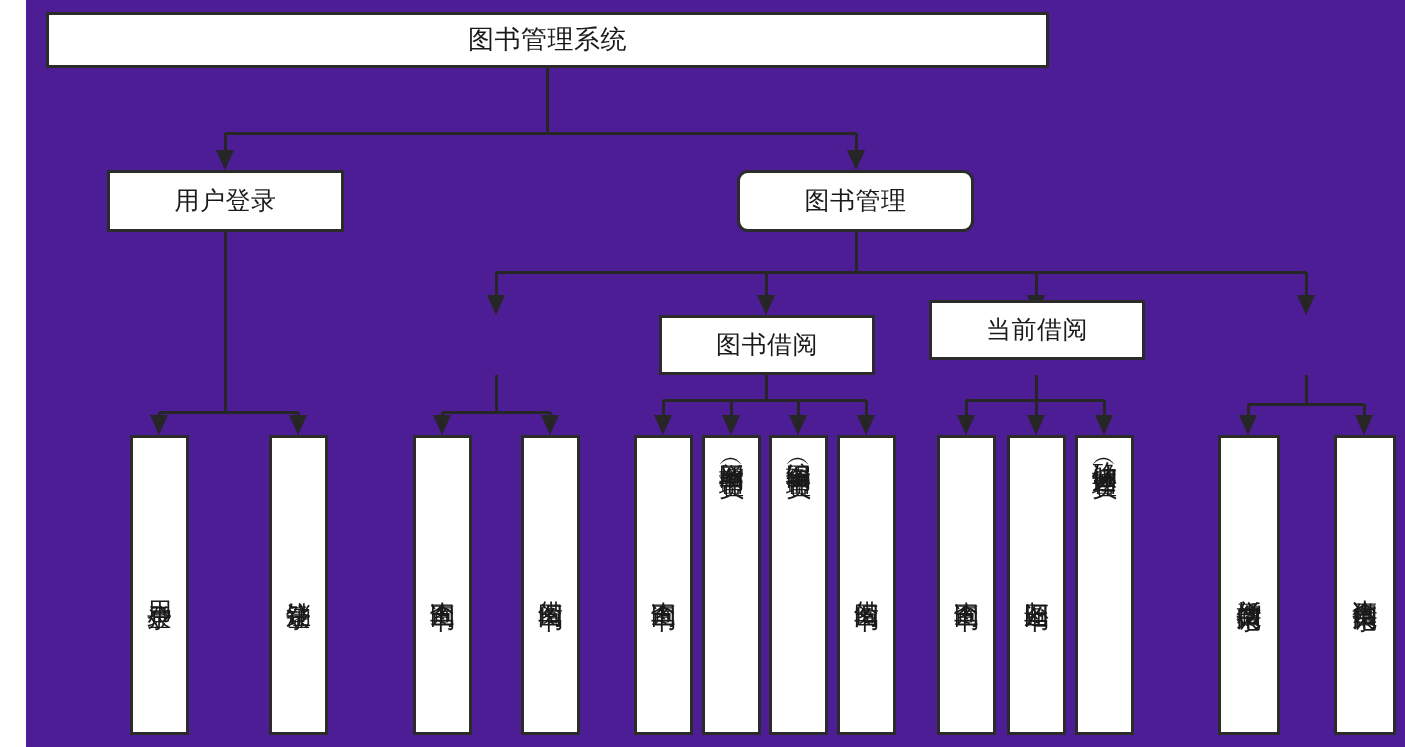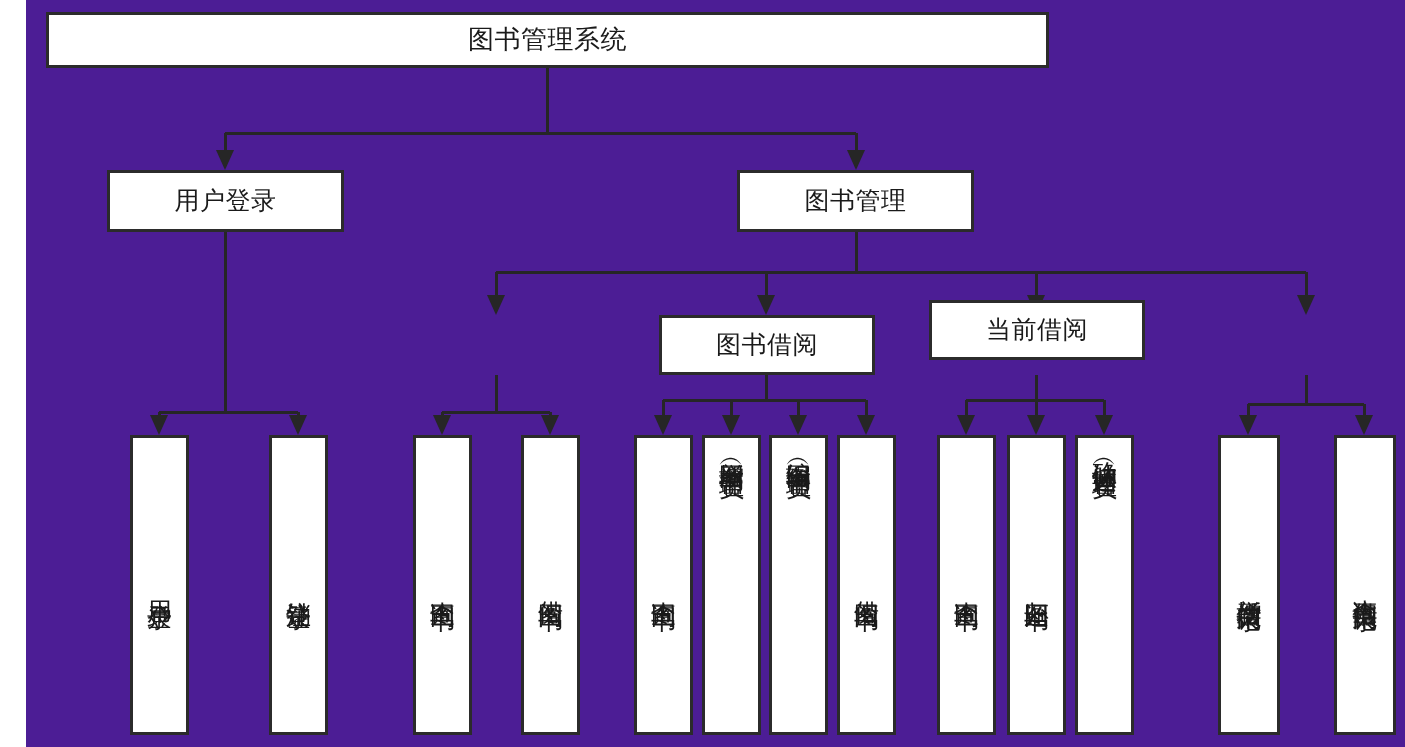--- a/index.html
+++ b/index.html
@@ -162,21 +162,21 @@
     <polygon points="1329,415 1347,415 1338,435"></polygon>
   </svg>
 
   <div class="node horiz root" style="left:20px; top:12px; width:1003px; height:56px;">
     <span class="node-label">图书管理系统</span>
   </div>
 
   <div class="node horiz" style="left:81px; top:170px; width:237px; height:62px;">
     <span class="node-label">用户登录</span>
   </div>
-  <div class="node horiz" style="left:711px; top:170px; width:237px; height:62px;">
+  <div class="node horiz" style="left:711px; top:170px; width:237px; height:62px;border-radius:11px;">
     <span class="node-label">图书管理</span>
   </div>
 
   <div class="node horiz" style="left:633px; top:315px; width:216px; height:60px;">
     <span class="node-label">图书借阅</span>
   </div>
   <div class="node horiz" style="left:903px; top:300px; width:216px; height:60px;">
     <span class="node-label">当前借阅</span>
   </div>
 

